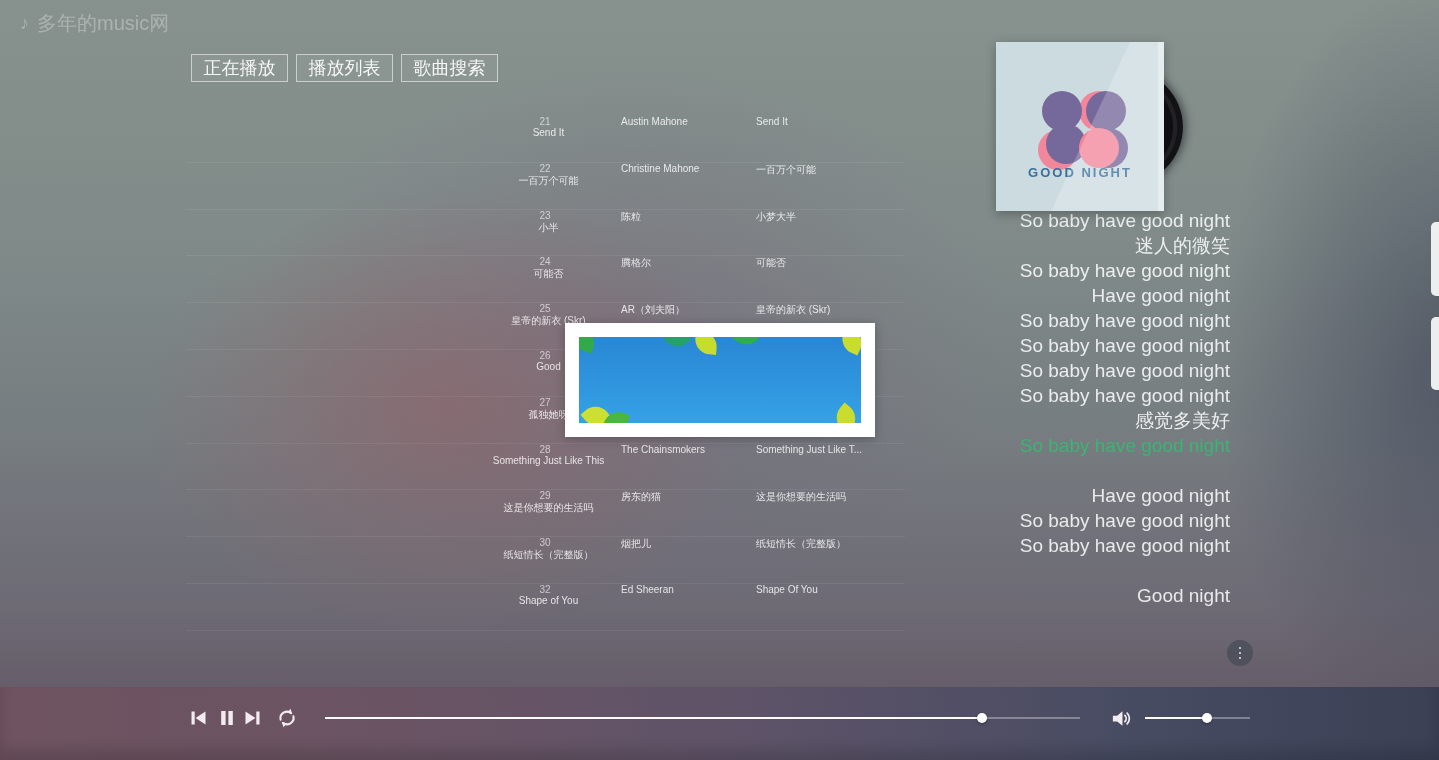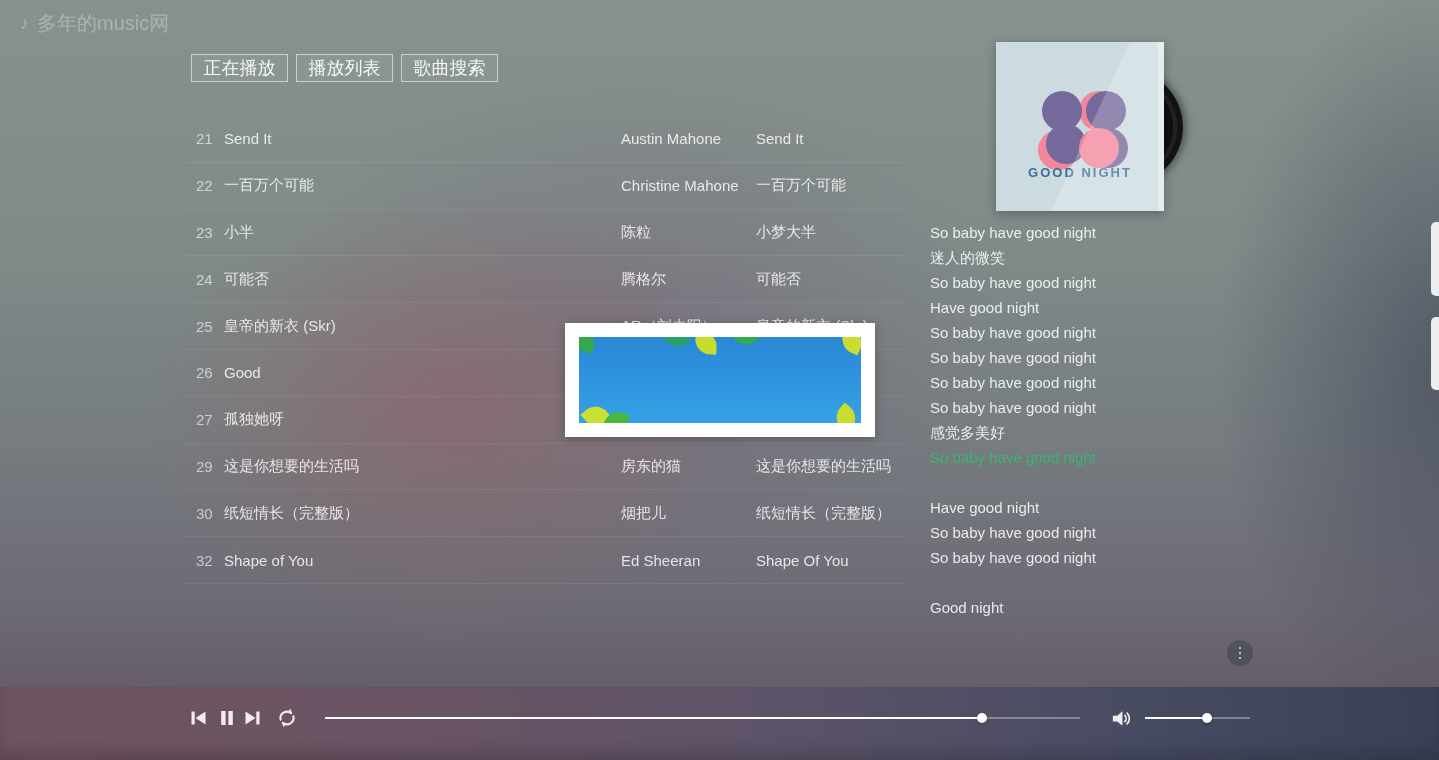--- a/index.html
+++ b/index.html
@@ -15,21 +15,21 @@
   
   .logo{position:absolute;left:20px;top:10px;font-size:20px;color:rgba(255,255,255,0.30);display:flex;align-items:center;gap:8px;}
   .logo .note{font-size:18px;}
   .tabs{position:absolute;left:191px;top:54px;display:flex;gap:8px;}
   .tab{width:97px;height:28px;box-sizing:border-box;border:1px solid rgba(255,255,255,0.55);
        background:rgba(255,255,255,0.05);color:rgba(255,255,255,0.92);font-size:18px;
        display:flex;align-items:center;justify-content:center;cursor:pointer;}
   
   .playlist{position:absolute;left:186px;top:116px;width:719px;}
   .row{position:relative;height:45.8px;border-bottom:1px solid rgba(255,255,255,0.07);
-       display:flex;align-items:center;color:rgba(255,255,255,0.82);font-size:15px;cursor:pointer;}
+       display:flex;align-items:center;color:rgba(255,255,255,0.82);font-size:10px;cursor:pointer;flex-direction:column;}
   .row .num{width:22px;padding-left:10px;color:rgba(255,255,255,0.62);}
   .row .title{margin-left:6px;white-space:nowrap;}
   .row .artist{position:absolute;left:435px;white-space:nowrap;}
   .row .albumcol{position:absolute;left:570px;white-space:nowrap;max-width:145px;overflow:hidden;}
   
   .ad{position:absolute;left:565px;top:323px;width:310px;height:114px;background:#fff;
       box-shadow:0 2px 10px rgba(0,0,0,0.25);z-index:5;cursor:pointer;}
   .ad-inner{position:absolute;left:14px;top:14px;right:14px;bottom:14px;overflow:hidden;
       background:linear-gradient(180deg,#2a87d4 0%,#2f95de 55%,#35a2e6 100%);}
   .leaf{position:absolute;width:22px;height:22px;border-radius:0 70% 0 70%;}
@@ -38,22 +38,22 @@
       background:radial-gradient(circle,#45454b 0 7%,#141416 8% 36%,#28282c 37% 41%,#101013 42% 58%,#222226 59% 63%,#131316 64% 100%);
       box-shadow:3px 0 8px rgba(0,0,0,0.45);}
   .cover{position:absolute;left:996px;top:42px;width:168px;height:169px;background:#ccdbe0;z-index:2;
       box-shadow:0 3px 10px rgba(0,0,0,0.28);}
   .cover .sheen{position:absolute;inset:0;background:linear-gradient(115deg,rgba(255,255,255,0) 54%,rgba(255,255,255,0.22) 54.5%);}
   .cover .spine{position:absolute;right:0;top:0;width:6px;height:100%;background:rgba(255,255,255,0.38);}
   .cc{position:absolute;width:40px;height:40px;border-radius:50%;}
   .cover .brand{position:absolute;left:0;right:0;top:123px;text-align:center;font-size:13px;
       letter-spacing:2px;color:#3a7099;font-weight:bold;}
   
-  .lyrics{position:absolute;left:930px;top:220px;width:300px;text-align:left;z-index:0;
-      color:rgba(255,255,255,0.85);font-size:15px;line-height:25px;}
+  .lyrics{position:absolute;left:930px;top:208px;width:300px;text-align:right;z-index:0;
+      color:rgba(255,255,255,0.85);font-size:19px;line-height:25px;}
   .lyric-line{height:25px;white-space:nowrap;}
   .lyric-line.current{color:#3cb474;}
   
   .pill{position:absolute;left:1431px;width:12px;border-radius:5px;background:rgba(250,250,250,0.92);z-index:6;cursor:pointer;}
   
   .more-btn{position:absolute;left:1227px;top:640px;width:26px;height:26px;border-radius:50%;
       background:rgba(58,68,80,0.55);display:flex;flex-direction:column;align-items:center;justify-content:center;
       gap:2.5px;cursor:pointer;z-index:4;}
   .more-btn i{width:2.5px;height:2.5px;border-radius:50%;background:rgba(255,255,255,0.85);}
   
@@ -125,20 +125,26 @@
       <span class="albumcol"></span>
     </div>
 
     <div class="row">
       <span class="num">27</span>
       <span class="title">孤独她呀</span>
       <span class="artist"></span>
       <span class="albumcol"></span>
     </div>
 
+    <div class="row">
+      <span class="num">28</span>
+      <span class="title">Something Just Like This</span>
+      <span class="artist">The Chainsmokers</span>
+      <span class="albumcol">Something Just Like T...</span>
+    </div>
 
     <div class="row">
       <span class="num">29</span>
       <span class="title">这是你想要的生活吗</span>
       <span class="artist">房东的猫</span>
       <span class="albumcol">这是你想要的生活吗</span>
     </div>
 
     <div class="row">
       <span class="num">30</span>

